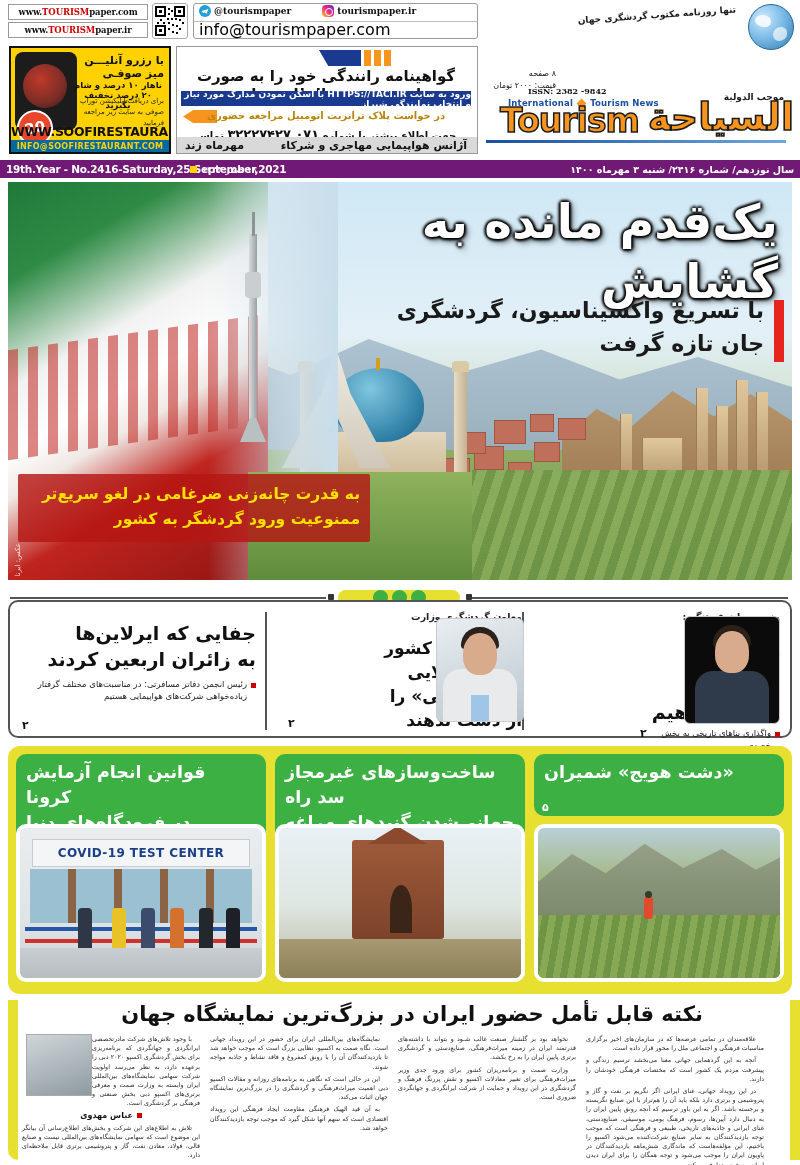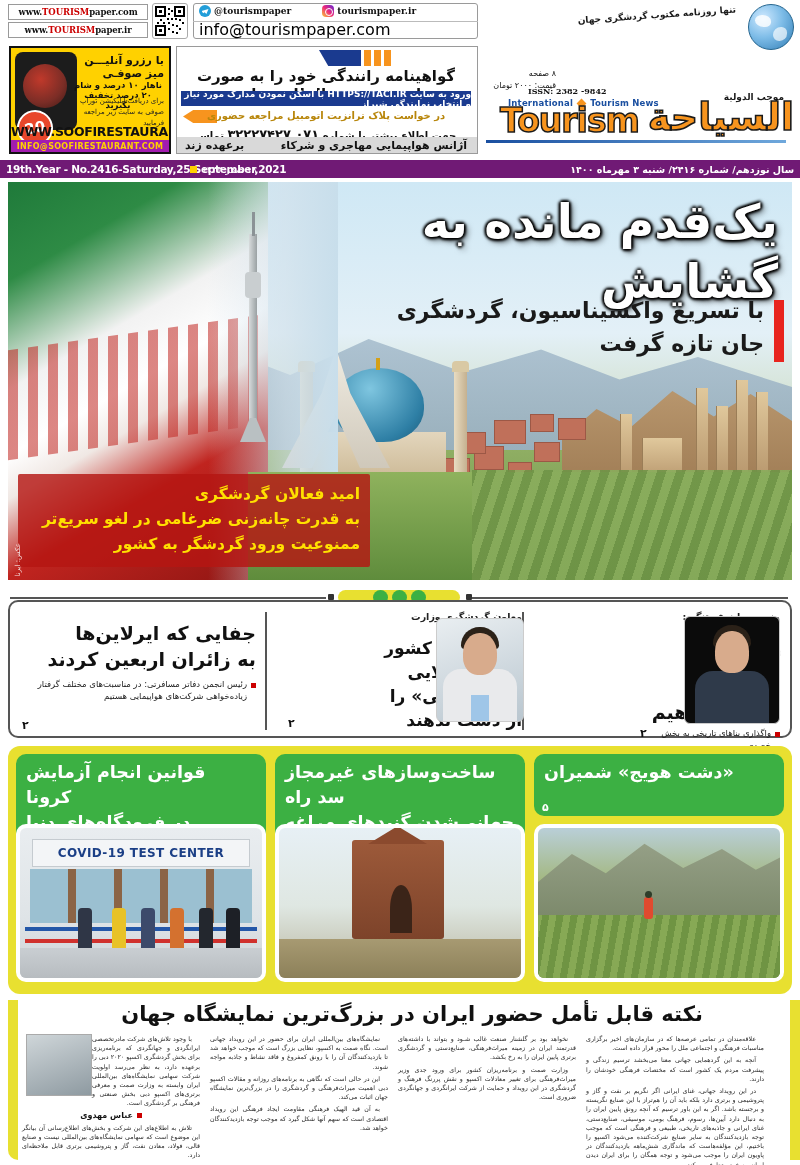--- a/index.html
+++ b/index.html
@@ -131,21 +131,21 @@
   .ad-food .fa2 { position:absolute; right:5px; top:32px; width:92px; text-align:center;
     font-size:8.5px; font-weight:bold; color:#111; direction:rtl; }
   .ad-food .fa3 { position:absolute; right:5px; top:48px; width:92px; text-align:right;
     font-size:7px; color:#222; direction:rtl; line-height:11px; }
   .ad-food .site {
     position:absolute; left:0; bottom:13px; width:100%; text-align:center;
     font-size:12.5px; font-weight:bold; color:#111; direction:ltr;
     font-family:"DejaVu Sans","Liberation Sans",sans-serif; letter-spacing:-0.3px;
   }
   .ad-food .mail {
-    position:absolute; left:0; bottom:0; width:100%; height:12px; background:#a21caf;
+    position:absolute; left:0; bottom:0; width:100%; height:12px; background:#0369a1;
     color:#FFD100; font-size:8px; font-weight:bold; direction:ltr;
     display:flex; align-items:center; justify-content:center; letter-spacing:.3px;
   }
 
   .ad-air {
     position:absolute; left:176px; top:46px; width:302px; height:108px;
     border:1.5px solid #9a9a9a; background:#fff; overflow:hidden;
   }
   .ad-air .stripes { position:absolute; right:86px; top:3px; width:72px; height:16px; }
   .ad-air .stripes i { position:absolute; top:0; width:7px; height:16px; background:#F7941E; }
@@ -494,21 +494,21 @@
     <div class="l2">ورود به سایت HTTPS://TACI.IR با اسکن نمودن مدارک مورد نیاز و انتخاب نمایندگی شیراز</div>
     <div class="l3arrow"></div>
     <div class="l3">در خواست پلاک ترانزیت اتومبیل مراجعه حضوری</div>
     <div class="l4">
       <span>جهت اطلاع بیشتر با شماره</span>
       <b>۰۷۱ ۳۲۲۲۷۴۲۷</b>
       <span>تماس حاصل نمایید</span>
     </div>
     <div class="l5">
       <span>آژانس هواپیمایی مهاجری و شرکاء</span>
-      <span style="margin-right:auto;padding-left:10px;">برعهده زند</span>
+      <span style="margin-right:auto;padding-left:10px;">مهرماه زند</span>
     </div>
   </div>
 
   <div class="dateline">
     <span class="en">19th.Year - No.2416-Saturday,25 September,2021</span>
     <span class="sq"></span>
     <span class="hijri">۱۸ صفر ۱۴۴۳</span>
     <span class="fa">سال نوزدهم/ شماره ۲۴۱۶/ شنبه ۳ مهرماه ۱۴۰۰</span>
   </div>
 
@@ -554,21 +554,20 @@
     <div class="hero-field"></div>
 
     <div class="headline-main">یک‌قدم مانده به گشایش</div>
     <div class="headline-bar"></div>
     <div class="headline-sub">
       <div>با تسریع واکسیناسیون، گردشگری</div>
       <div>جان تازه گرفت</div>
     </div>
 
     <div class="hero-caption">
-      <p>امید فعالان گردشگری</p>
       <p>به قدرت چانه‌زنی ضرغامی در لغو سریع‌تر</p>
       <p>ممنوعیت ورود گردشگر به کشور</p>
     </div>
     <div class="photo-credit">عکس: ایرنا</div>
   </div>
 
   <div class="divider">
     <div class="div-line l"></div>
     <div class="div-dot l"></div>
     <div class="div-pill">

